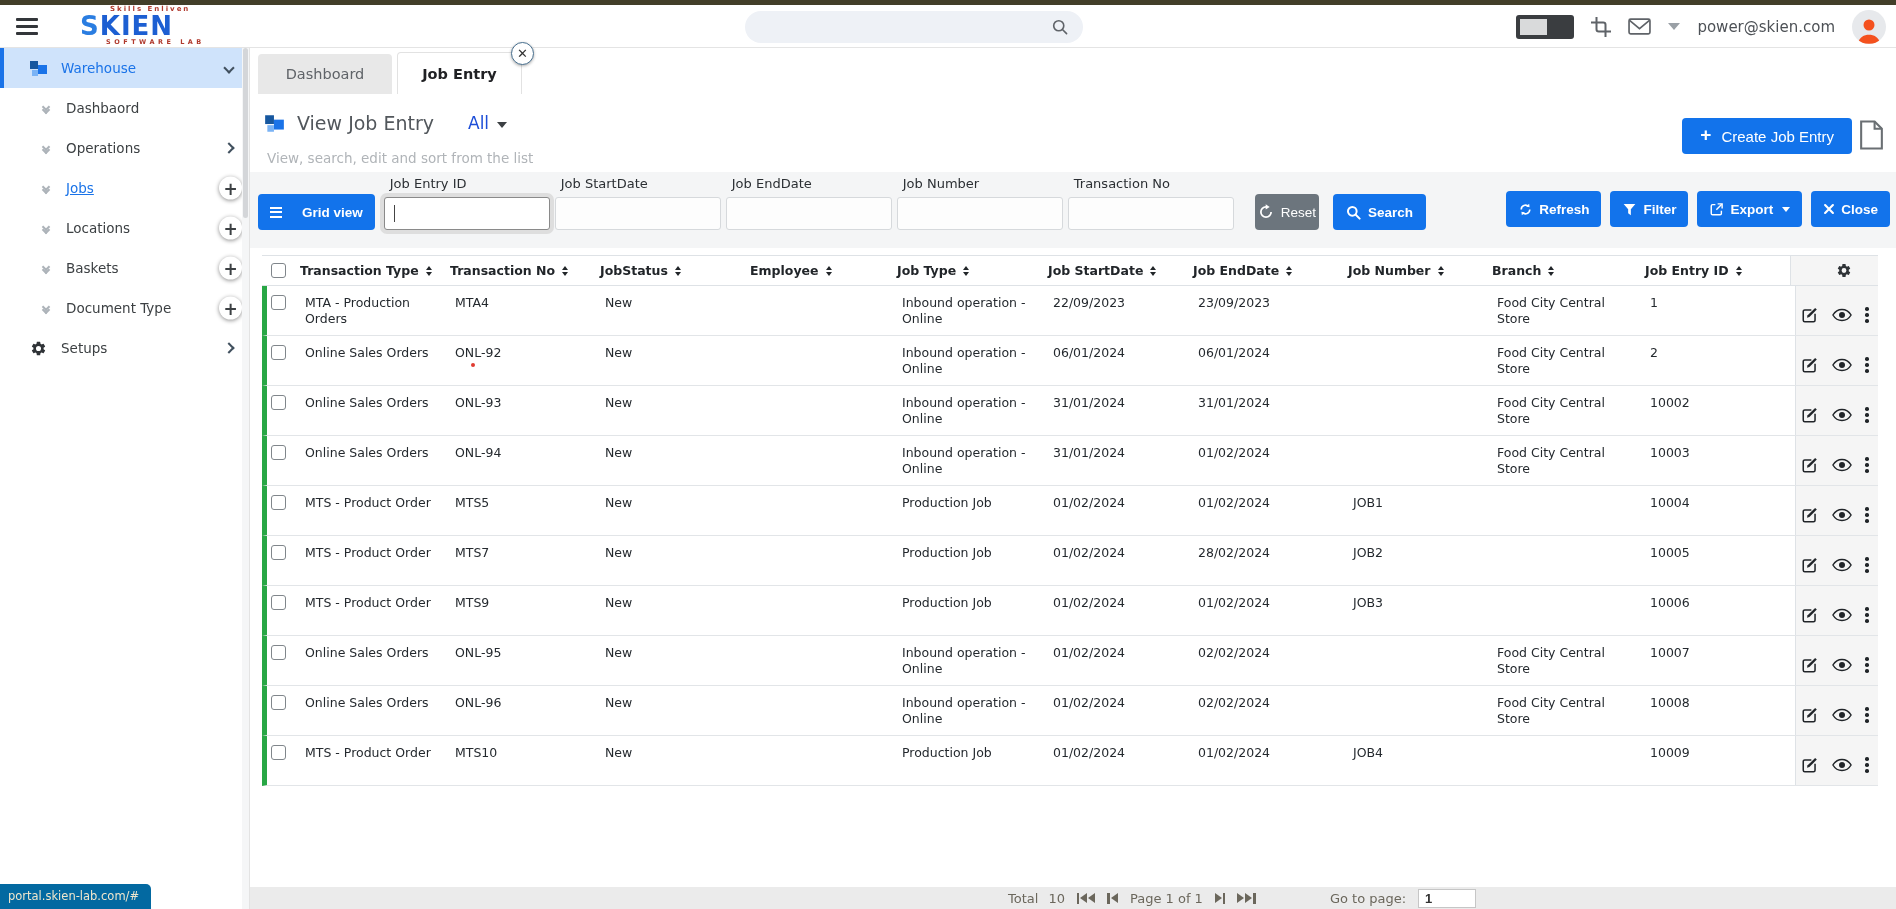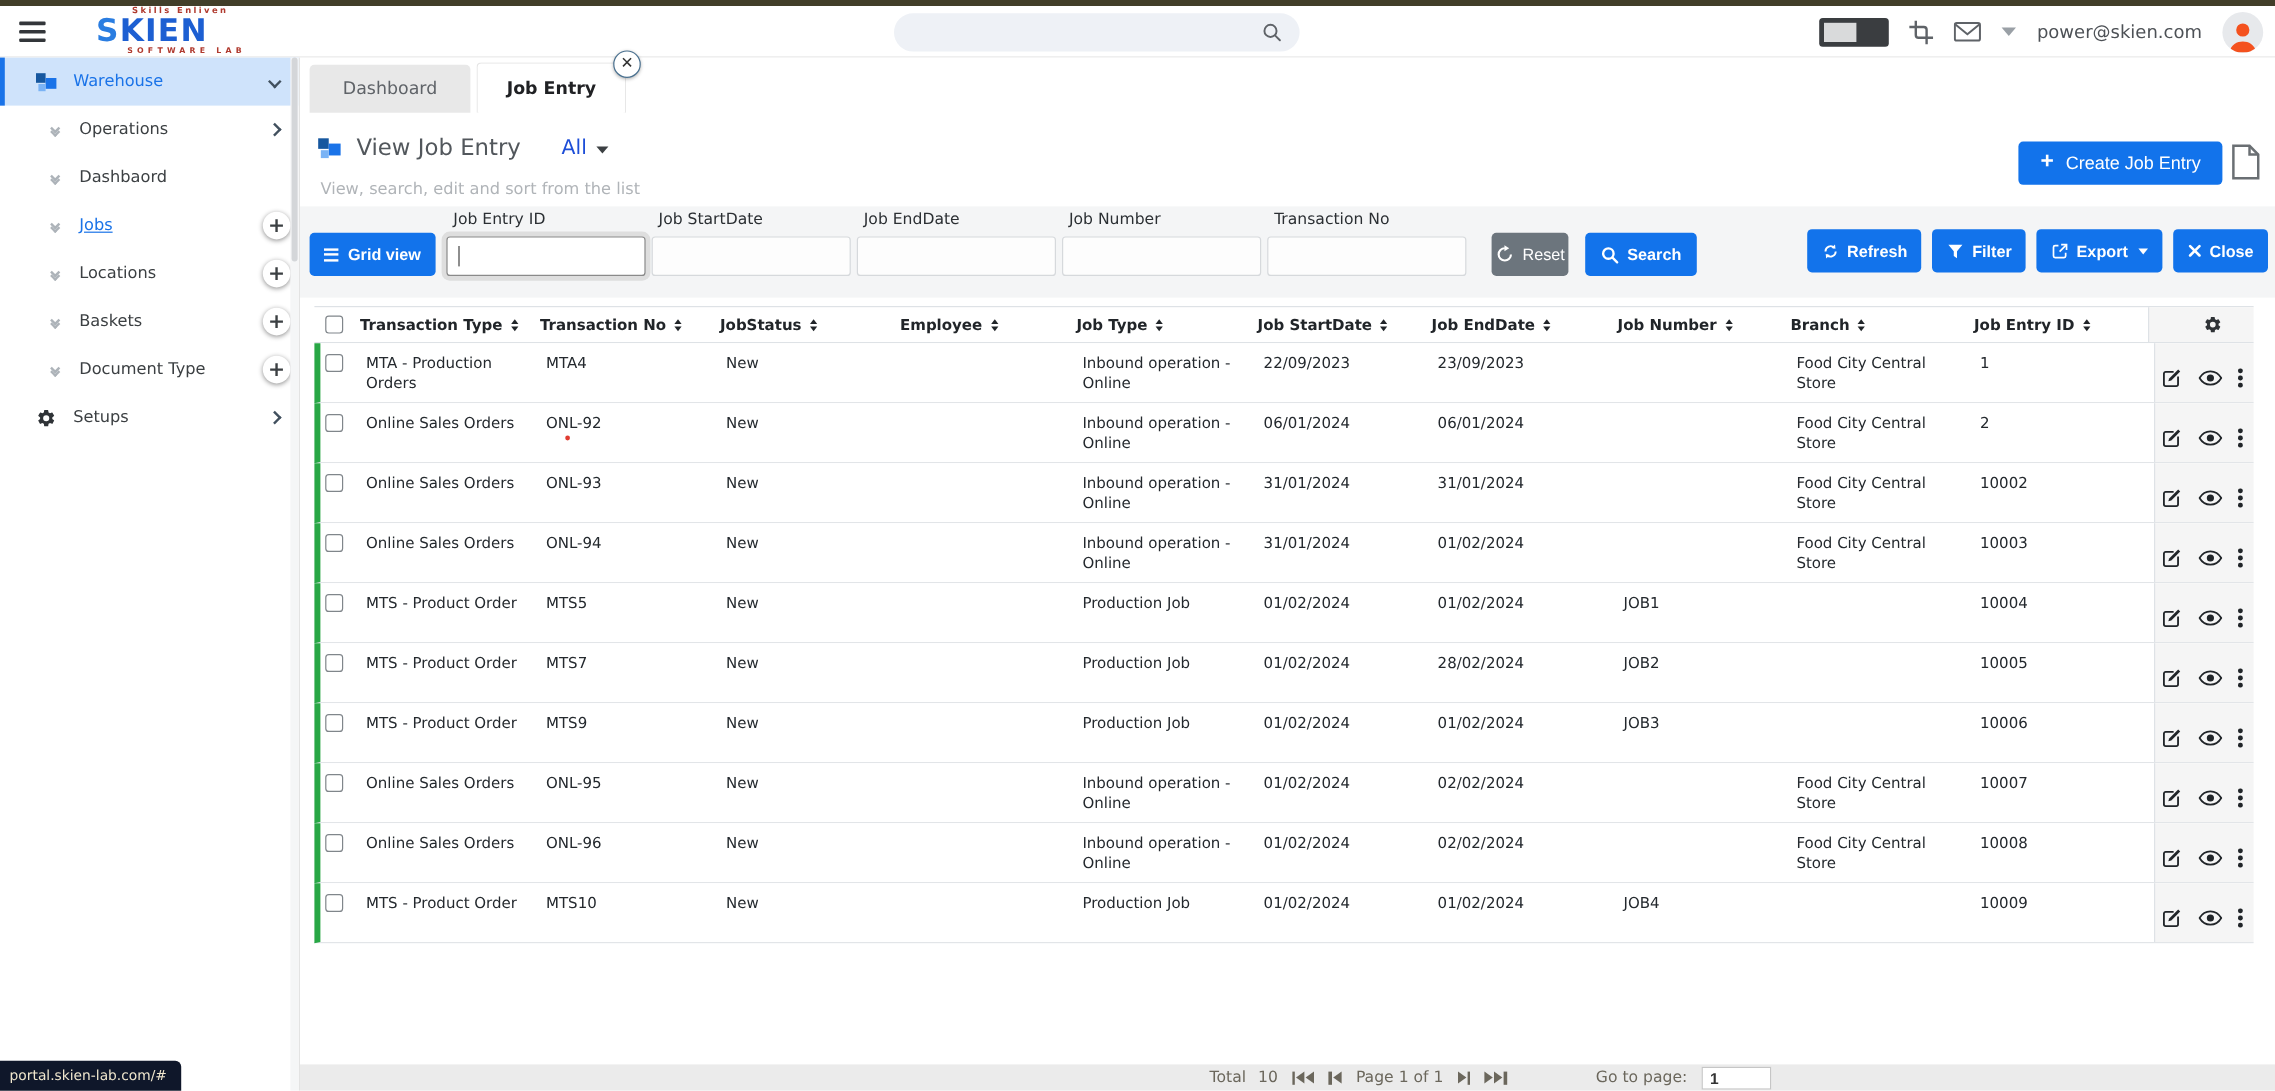--- a/index.html
+++ b/index.html
@@ -93,21 +93,21 @@
                 background:#1273eb; color:#fff; font-size:15px; border:none; border-radius:4px;
                 display:flex; align-items:center; gap:10px; cursor:pointer; }
   .create-btn .plus { font-size:19px; font-weight:bold; margin-top:-2px; }
   .doc-icon { position:absolute; top:72px; right:12px; display:flex; }
 
   
   .filter-band { position:absolute; top:124px; left:0; right:0; height:76px; background:#f4f5f6; }
   .filter-zone { position:absolute; top:128px; left:8px; display:flex; align-items:flex-end; z-index:2; }
   .gridview-btn { height:36px; padding:0 12px; margin-right:9px; background:#1273eb; color:#fff;
                   border:none; border-radius:4px; font-size:13.5px; font-weight:bold;
-                  display:flex; align-items:center; gap:8px; cursor:pointer; }
+                  display:flex; align-items:center; gap:20px; cursor:pointer; }
   .bars { display:inline-block; width:12px; }
   .bars i { display:block; height:2px; background:#fff; margin:2.5px 0; }
   .filter-col { width:166px; margin-right:5px; position:relative; }
   .f-label { font-size:13px; color:#2b2f33; padding-left:6px; height:21px; }
   .f-input { width:100%; height:33px; border:1px solid #d6d9dc; border-radius:3px; background:#fdfdfd;
              padding:0 8px; font-size:13px; outline:none; }
   .f-input.focused { border:1px solid #8a8a8a; background:#fff; box-shadow:0 0 0 4px #dedede; }
   .caret-bar { position:absolute; left:10px; bottom:8px; width:1px; height:17px; background:#444; }
   .reset-btn { height:36px; margin-left:16px; padding:0 3px; background:#6c757d; color:#fff; border:none;
                border-radius:4px; font-size:13.5px; display:flex; align-items:center; gap:7px; cursor:pointer; }
@@ -157,21 +157,21 @@
   .pg .pbar { width:2.5px; height:11px; background:#6b675c; display:inline-block; }
   .pg .tl { width:0; height:0; border-top:5.5px solid transparent; border-bottom:5.5px solid transparent;
             border-right:7px solid #6b675c; display:inline-block; }
   .pg .tr { width:0; height:0; border-top:5.5px solid transparent; border-bottom:5.5px solid transparent;
             border-left:7px solid #6b675c; display:inline-block; }
   .pg-total { margin-left:-2px; }
   .goto-label { margin-left:62px; }
   .goto-input { width:58px; height:19px; border:1px solid #c6c6c6; background:#fff; font-size:13px;
                 font-weight:bold; padding:0 6px; outline:none; color:#333; }
 
-  .status-tooltip { position:absolute; left:0; bottom:0; background:#0f172a; color:#efe6cd;
+  .status-tooltip { position:absolute; left:0; bottom:0; background:#0369a1; color:#efe6cd;
                     font-size:11.5px; padding:5px 12px 6px 8px; border-radius:0 5px 0 0; z-index:9; }
 </style>
 </head>
 <body>
 
 <div class="topline"></div>
 
 <div class="header">
   <div class="hamburger">
       <i></i>
@@ -231,31 +231,31 @@
           <span class="side-label">Warehouse</span>
           <span class="trail">
             <i class="chev down big"></i>
           </span>
         </div>
         <div class="side-item indent">
           <span class="dbl-chev">
             <i class="chev down"></i>
             <i class="chev down"></i>
           </span>
+          <span class="side-label">Dashbaord</span>
+        </div>
+        <div class="side-item indent">
+          <span class="dbl-chev">
+            <i class="chev down"></i>
+            <i class="chev down"></i>
+          </span>
           <span class="side-label">Operations</span>
           <span class="trail">
             <i class="chev right big"></i>
           </span>
-        </div>
-        <div class="side-item indent">
-          <span class="dbl-chev">
-            <i class="chev down"></i>
-            <i class="chev down"></i>
-          </span>
-          <span class="side-label">Dashbaord</span>
         </div>
         <div class="side-item indent">
           <span class="dbl-chev">
             <i class="chev down"></i>
             <i class="chev down"></i>
           </span>
           <span class="side-label link">Jobs</span>
           <span class="plus-fab">+</span>
         </div>
         <div class="side-item indent">

